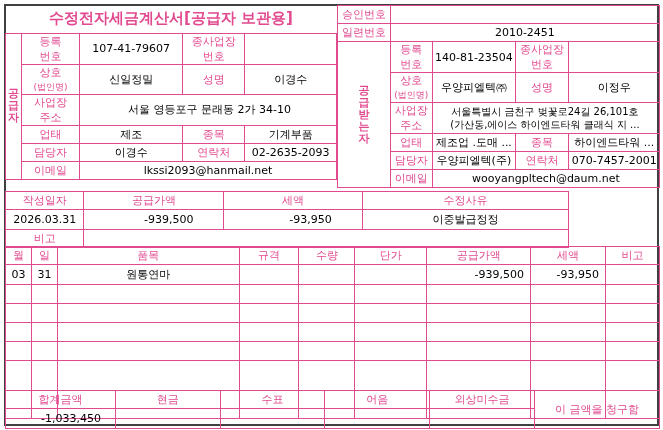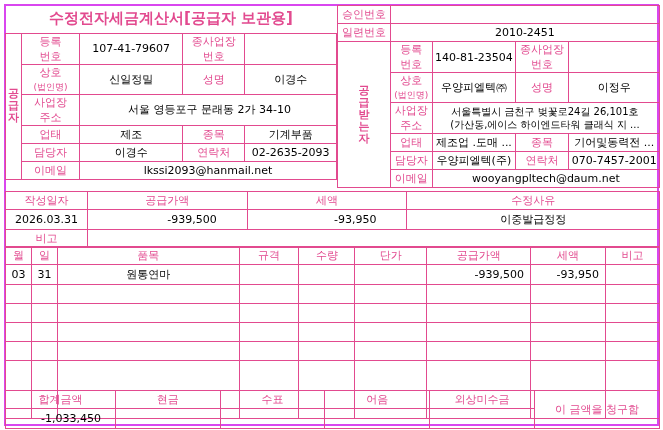--- a/index.html
+++ b/index.html
@@ -6,21 +6,21 @@
   body{
     width:663px;height:430px;
     background:#ffffff;
     font-family:"DejaVu Sans","Liberation Sans",sans-serif;
     font-size:11px;
     color:#000;
     overflow:hidden;
   }
   .sheet{
     position:absolute;left:4px;top:4px;width:655px;height:422px;
-    border:2px solid #d946ef;
+    border:2px solid #404040;
     box-sizing:border-box;
   }
   table{border-collapse:collapse;}
   td{
     border:1px solid #e24a8f;
     padding:0 2px;
     vertical-align:middle;
     height:18px;
     box-sizing:border-box;
     white-space:nowrap;
@@ -151,40 +151,40 @@
               <span>사업장</span><br><span>주소</span>
             </td>
             <td class="val l" colspan="4" style="padding-left:0;line-height:13px;font-size:10px;">
               <span>서울특별시 금천구 벚꽃로24길 26,101호</span><br><span>(가산동,에이스 하이엔드타워 클래식 지 ...</span>
             </td>
           </tr>
           <tr>
             <td class="lbl">업태</td>
             <td class="val" colspan="2">제조업 .도매 ...</td>
             <td class="lbl">종목</td>
-            <td class="val">기어및동력전 ...</td>
+            <td class="val">하이엔드타워 ...</td>
           </tr>
           <tr>
             <td class="lbl">담당자</td>
             <td class="val" colspan="2">우양피엘텍(주)</td>
             <td class="lbl">연락처</td>
             <td class="val">070-7457-2001</td>
           </tr>
           <tr>
             <td class="lbl">이메일</td>
             <td class="val" colspan="4">wooyangpltech@daum.net</td>
           </tr>
         </tbody>
             </table>
       </td>
     </tr>
   </tbody>
     </table>
 
-  <table style="position:absolute;left:-1px;top:185px;width:655px;">
+  <table style="position:absolute;left:-1px;top:185px;width:564px;">
     <tbody>
         <tr>
       <td class="lbl" style="width:82px;height:17px;">작성일자</td>
       <td class="lbl" style="width:160px;">공급가액</td>
       <td class="lbl" style="width:160px;">세액</td>
       <td class="lbl" style="width:253px;">수정사유</td>
     </tr>
     <tr>
       <td class="val" style="height:20px;">2026.03.31</td>
       <td class="r" style="padding-right:30px;">-939,500</td>

